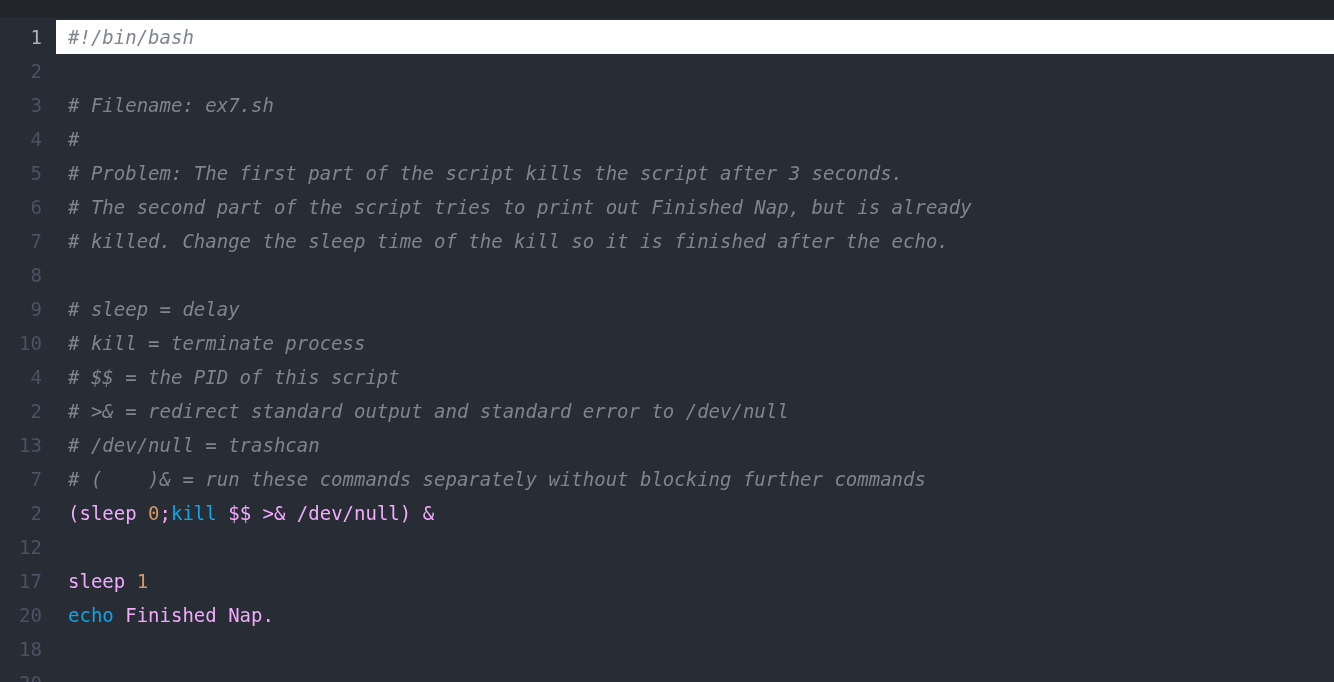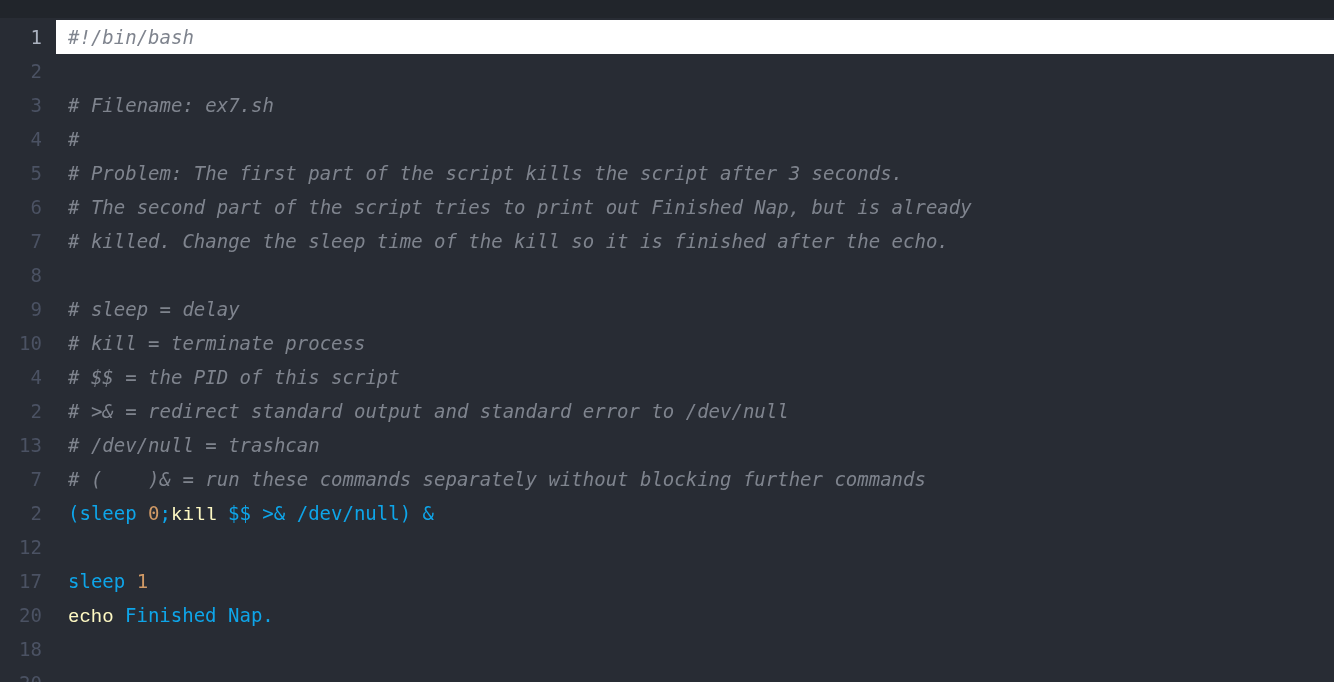--- a/index.html
+++ b/index.html
@@ -44,23 +44,23 @@
     white-space: pre;
   }
   .line {
     height: 34px;
     padding-left: 12px;
   }
   .line.active {
     background: #ffffff;
   }
   .comment { color: #7f848e; font-style: italic; }
-  .builtin { color: #fef9c3; font-family: Liberation Mono, monospace; }
+  .builtin { color: #0ea5e9; }
   .number  { color: #d19a66; }
-  .plain   { color: #0ea5e9; }
+  .plain   { color: #f0abfc; }
 </style>
 </head>
 <body>
 
 <div class="top-bar"></div>
 
 <div class="editor">
   <div class="gutter" id="gutter">
       <div class="ln active">1</div>
       <div class="ln">2</div>

